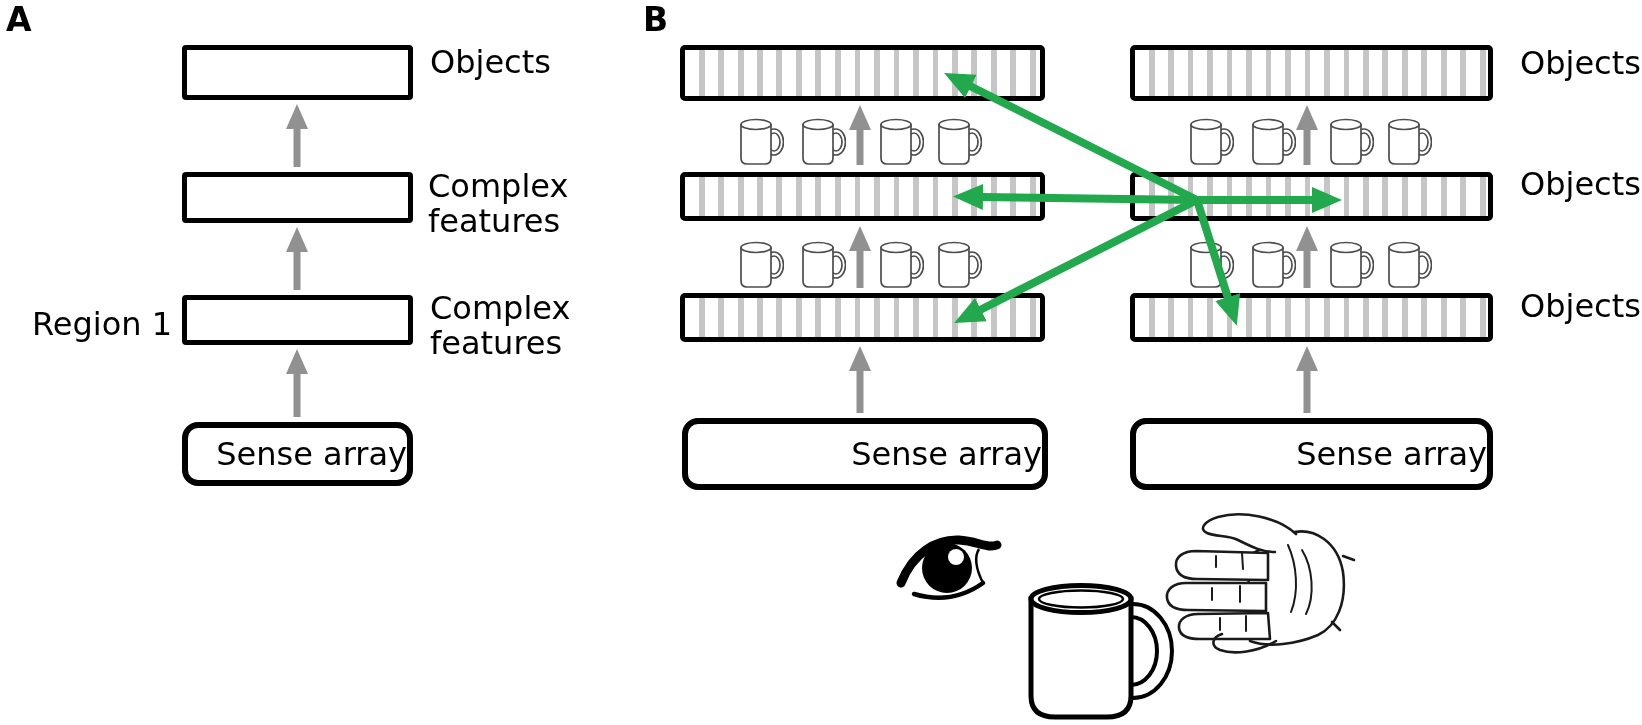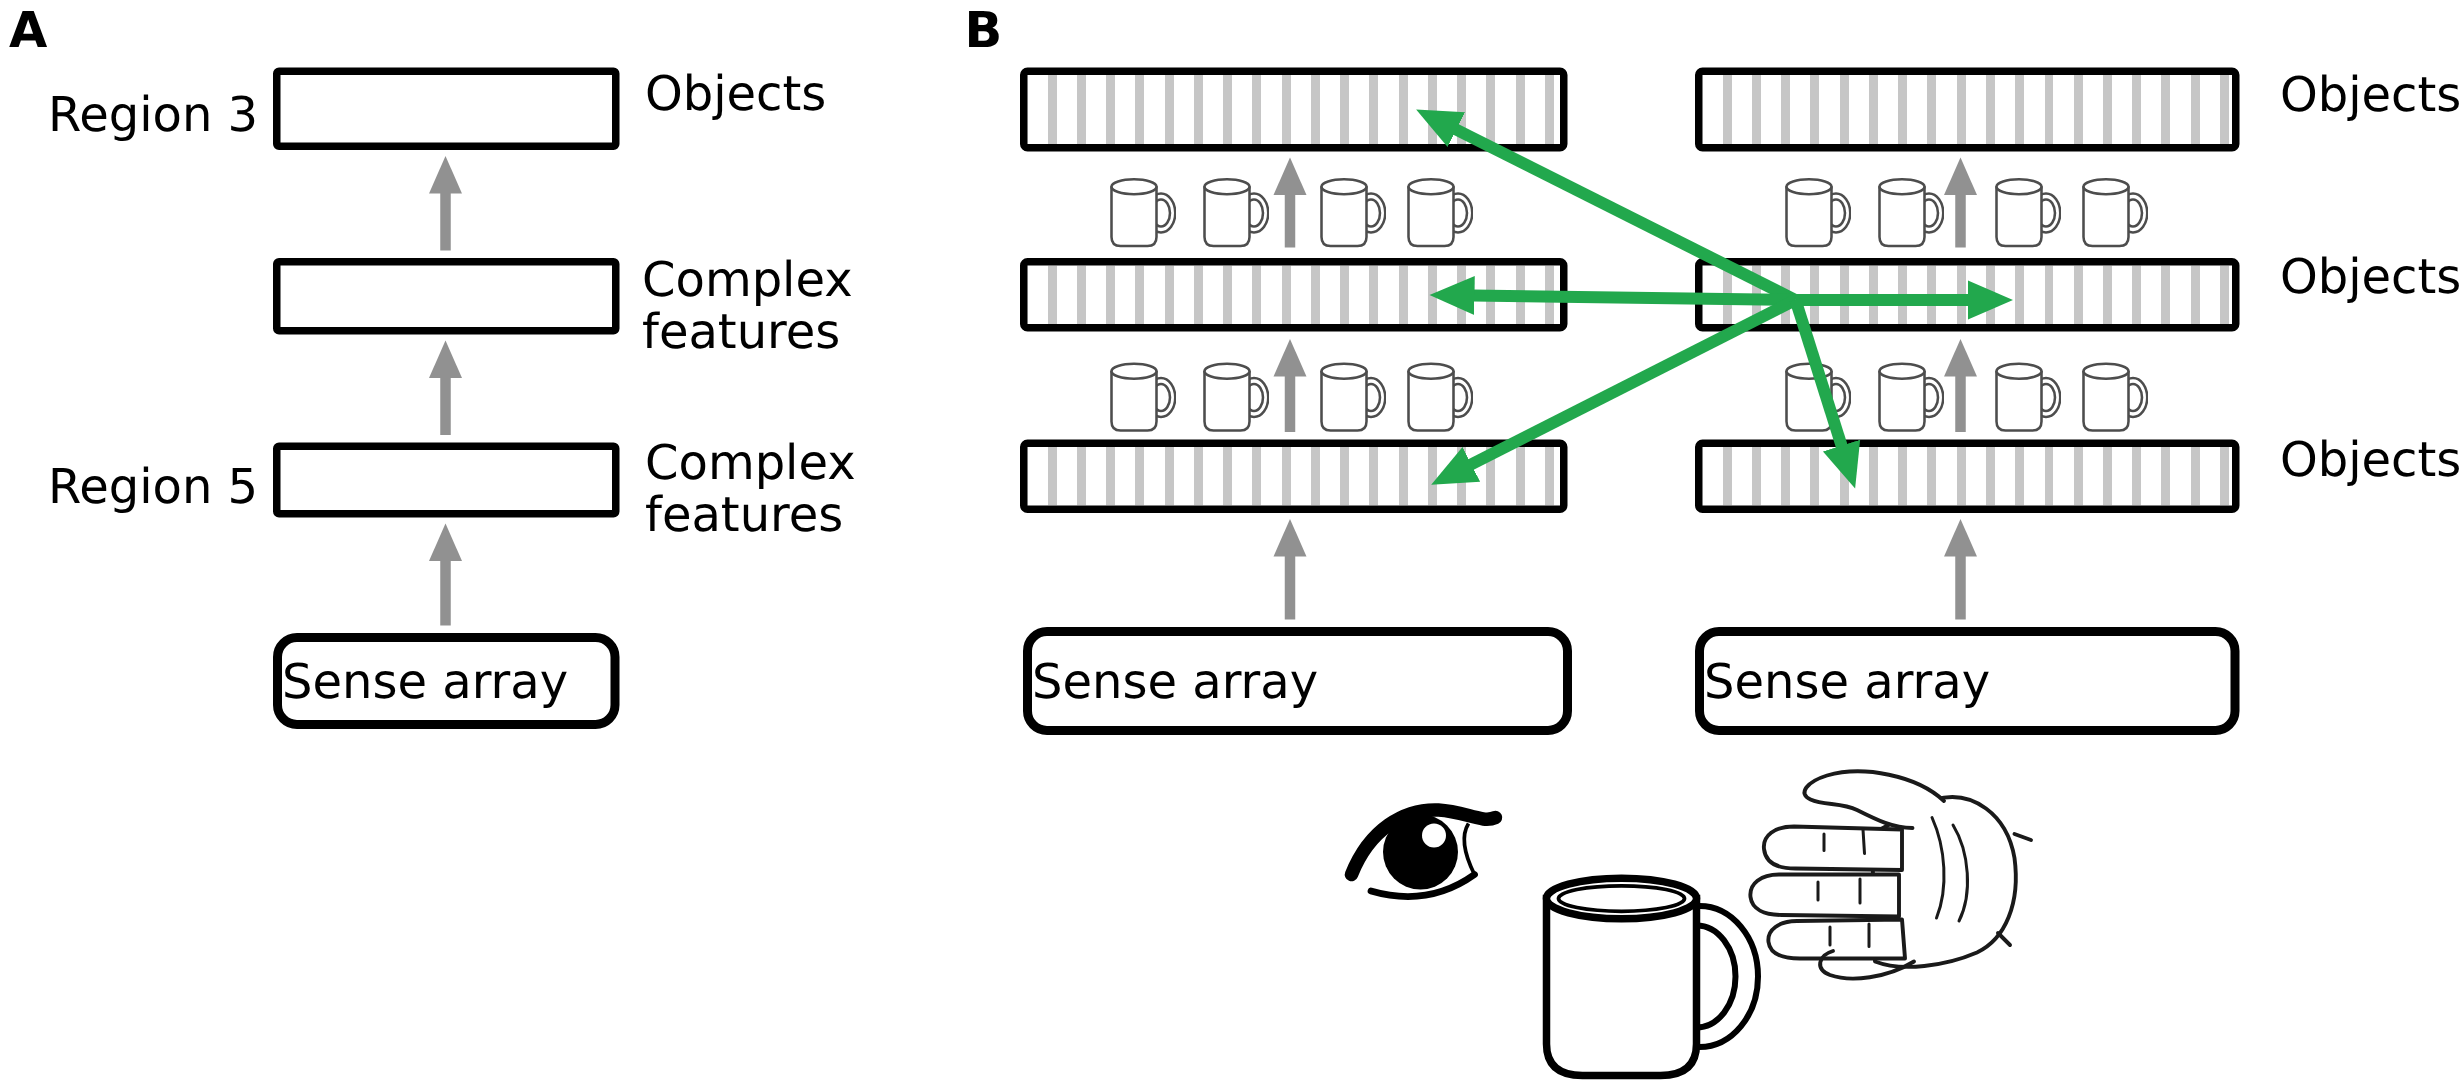--- a/index.html
+++ b/index.html
@@ -17,47 +17,46 @@
   .txt{position:absolute;font-size:32px;line-height:35px;white-space:pre-line;}
   .abox{position:absolute;box-sizing:border-box;background:#fff;border:5px solid var(--box-border);border-radius:4px;}
   .sbox{
     position:absolute;box-sizing:border-box;border:5px solid var(--box-border);border-radius:5px;
     background-color:#fff;
     background-image:repeating-linear-gradient(90deg,#fff 0 13.5px,var(--stripe) 13.5px 19.5px);
     background-clip:padding-box;
   }
   .sense{
     position:absolute;box-sizing:border-box;background:#fff;border:6px solid var(--box-border);
-    border-radius:16px;display:flex;align-items:center;justify-content:flex-start;font-size:32px;
+    border-radius:16px;display:flex;align-items:center;justify-content:flex-end;font-size:32px;
   }
   svg.overlay{position:absolute;left:0;top:0;pointer-events:none;}
   .gray-line{stroke:var(--gray-arrow);stroke-width:7;}
   .green-line{stroke:var(--green-arrow);stroke-width:8;}
   .gray-head{fill:var(--gray-arrow);}
   .green-head{fill:var(--green-arrow);}
   .mug-stroke{stroke:#4d4d4d;stroke-width:1.7;fill:none;}
   .mug-fill{stroke:#4d4d4d;stroke-width:1.7;fill:#fff;}
 </style>
 </head>
 <body>
 
 <div class="canvas">
 
   <div class="panel-label" style="left:6px;top:2px">A</div>
   <div class="panel-label" style="left:643px;top:2px">B</div>
 
-  <div class="txt" style="left:32px;top:59px">Region 3</div>
   <div class="abox" style="left:182px;top:45px;width:231px;height:55px"></div>
   <div class="txt" style="left:430px;top:45px">Objects</div>
 
   <div class="abox" style="left:182px;top:172px;width:231px;height:51px"></div>
   <div class="txt" style="left:428px;top:169px">Complex
 features</div>
 
-  <div class="txt" style="left:32px;top:307px">Region 5</div>
+  <div class="txt" style="left:32px;top:307px">Region 1</div>
   <div class="abox" style="left:182px;top:295px;width:231px;height:50px"></div>
   <div class="txt" style="left:430px;top:291px">Complex
 features</div>
 
   <div class="sense" style="left:182px;top:422px;width:231px;height:64px">
     <span>Sense array</span>
   </div>
 
   <div class="sbox" style="left:680px;top:45px;width:365px;height:56px"></div>
   <div class="sbox" style="left:680px;top:172px;width:365px;height:49px"></div>

